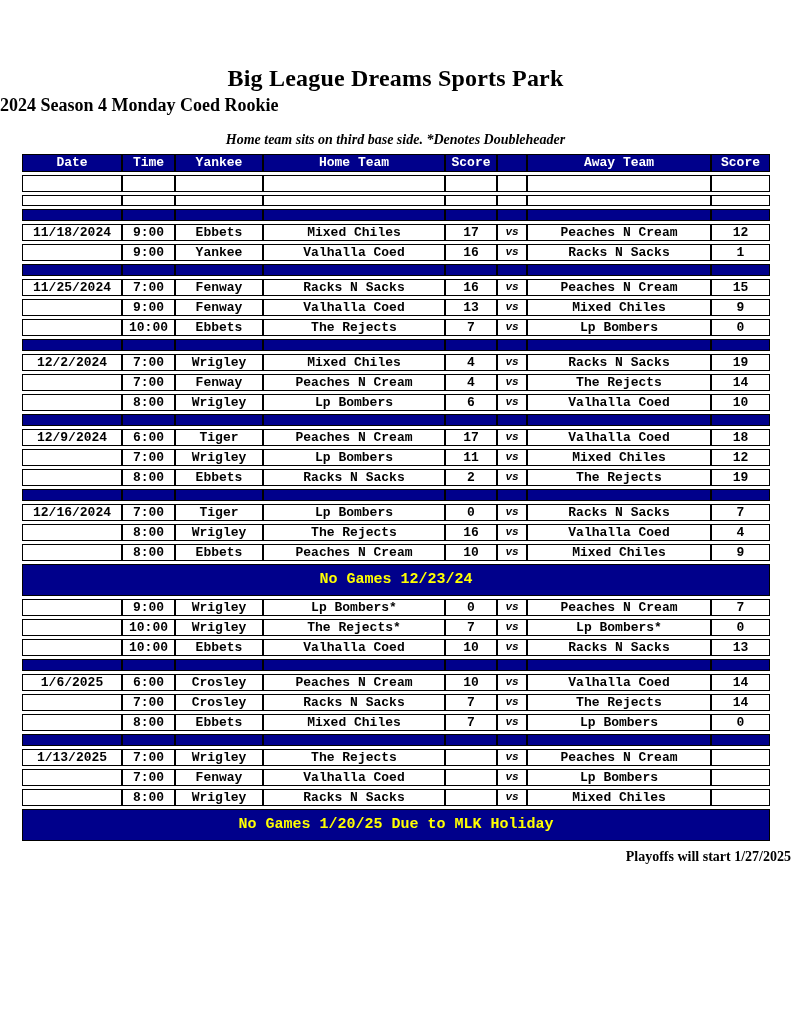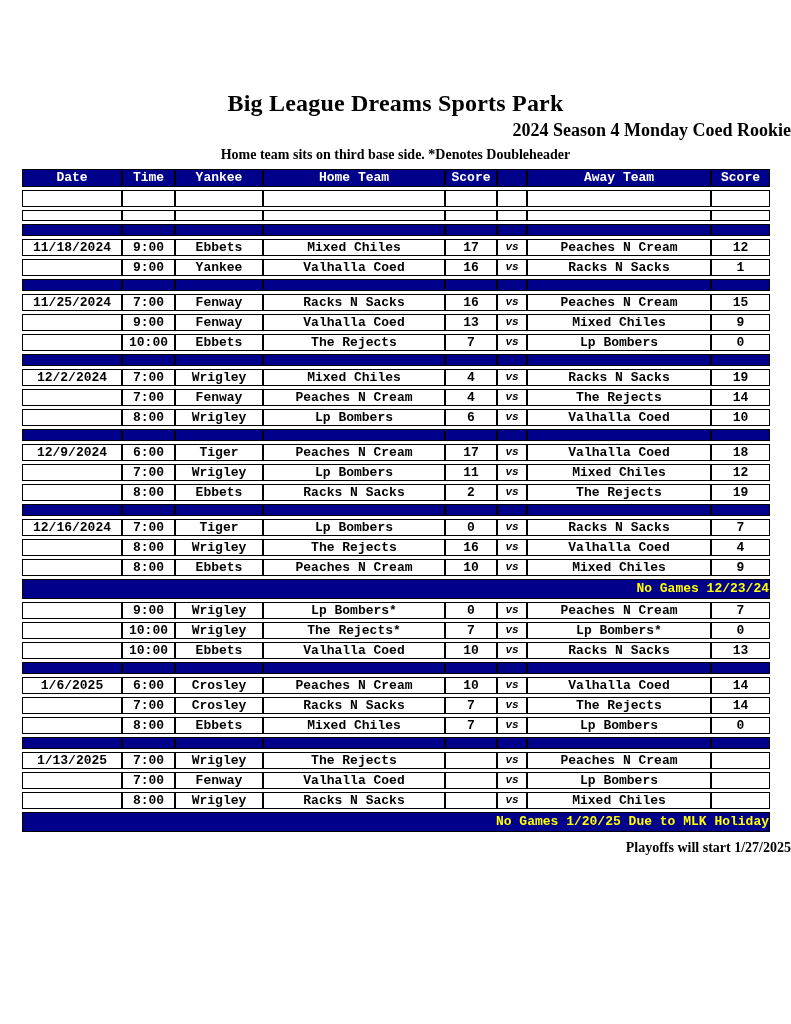--- a/index.html
+++ b/index.html
@@ -3,45 +3,45 @@
 <meta charset="utf-8">
 <style>
   :root { --navy:#00008B; --hl:#FFFF00; }
   * { box-sizing: border-box; }
   html,body { margin:0; padding:0; background:#ffffff; }
   .page {
     position:relative; width:791px; height:1024px; background:#ffffff;
     font-family:"Liberation Serif", serif; overflow:hidden;
   }
   .title {
-    padding-top:90px; text-align:center; font-weight:bold; font-size:24px;
+    padding-top:65px; text-align:center; font-weight:bold; font-size:24px;
     color:#000000; letter-spacing:0.2px;
   }
   .subtitle {
-    text-align:right; font-weight:bold; font-size:18px; margin-top:3px; color:#000000;
+    text-align:left; font-weight:bold; font-size:18px; margin-top:3px; color:#000000;
   }
   .note {
-    text-align:center; font-weight:bold; font-size:14px;
-    margin-top:6px; color:#000000;
+    text-align:center; font-weight:bold; font-style:italic; font-size:14px;
+    margin-top:16px; color:#000000;
   }
   table.sched {
     margin:3px 0 0 22px; width:748px; table-layout:fixed;
     border-collapse:separate; border-spacing:0 3px;font-family:Liberation Mono, monospace;
   }
   th, td {
     border:1px solid #000000; padding:0; text-align:center; vertical-align:middle;
     font-weight:bold; font-size:13px; line-height:1.05; overflow:hidden; white-space:nowrap;
   }
   th { background:var(--navy); color:#ffffff; height:18px; font-size:13px; }
   tr.game-row td { height:17px; background:#ffffff; color:#000000; }
   tr.empty-row td { height:17px; background:#ffffff; }
   tbody tr:nth-child(2).empty-row td { height:11px; }
   tr.separator-row td { height:12px; background:var(--navy); }
   tr.notice-row td {
-    height:20px; background:var(--navy); color:var(--hl); font-size:13px;text-align:right;
+    height:32px; background:var(--navy); color:var(--hl); font-size:15px;
   }
   td.hl { background:var(--hl); }
   td.vs { font-style:italic; font-size:11px; }
   .footer {
     margin:5px 0 0 24px; font-weight:bold; font-size:14px; color:#000000;text-align:right;
   }
 </style>
 </head>
 <body>
 

